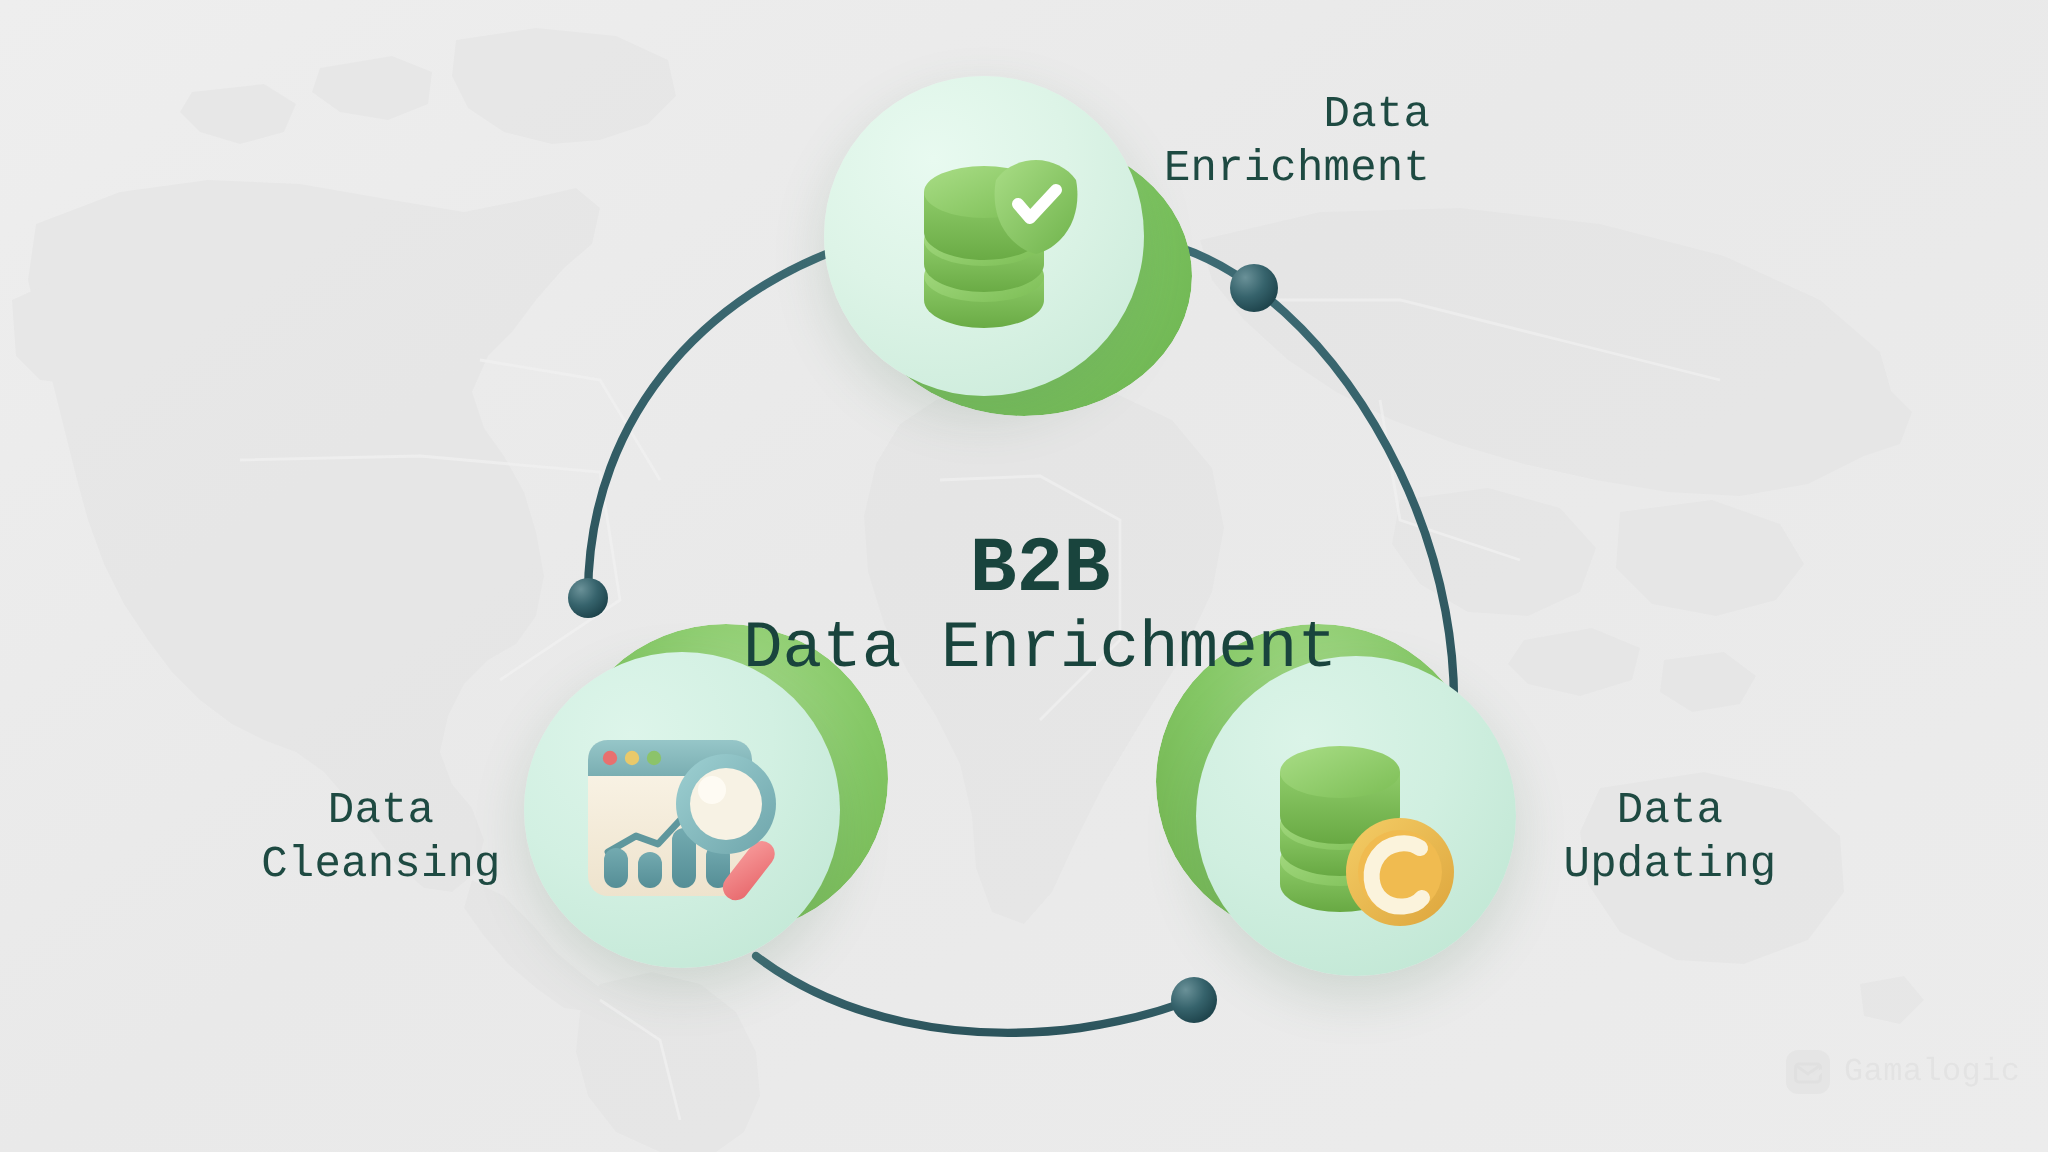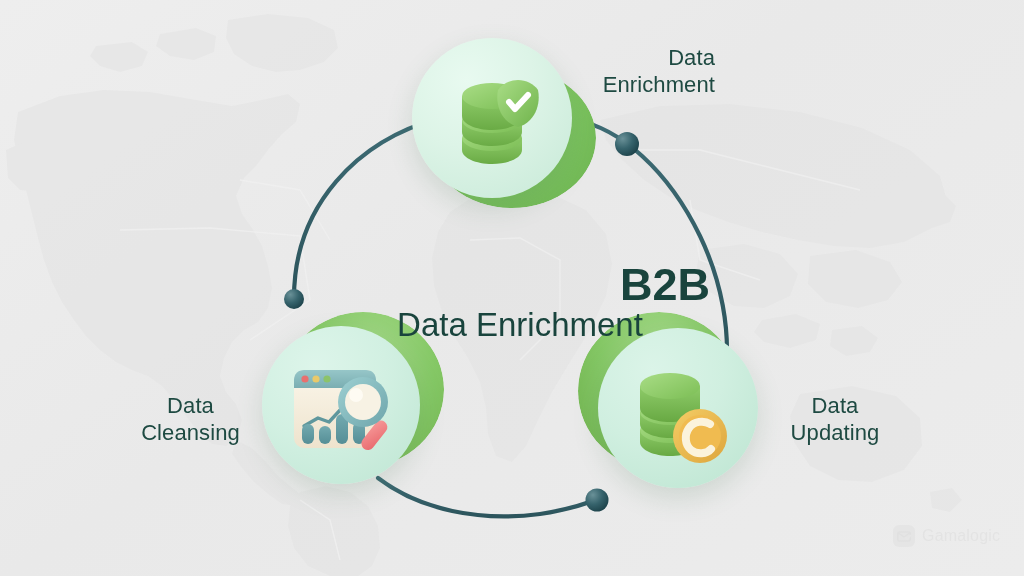--- a/index.html
+++ b/index.html
@@ -6,21 +6,21 @@
     margin: 0;
     padding: 0;
     background: #ececec;
   }
   #stage {
     position: relative;
     width: 1024px;
     height: 576px;
     overflow: hidden;
     background: linear-gradient(145deg, #eeeeee 0%, #e9e9e9 45%, #ececec 100%);
-    font-family: Liberation Sans, sans-serif;
+    font-family: Liberation Mono, monospace;
   }
 
   
   #world-map {
     position: absolute;
     inset: 0;
     width: 1024px;
     height: 576px;
     opacity: 0.55;
   }
@@ -69,25 +69,24 @@
   
   #center-title {
     position: absolute;
     left: 330px;
     top: 265px;
     width: 380px;
     text-align: center;
     color: #19443d;
   }
   #center-title .line1 {
-    font-size: 45px;
+    font-size: 39px;
     font-weight: 700;
     line-height: 40px;
     display: block;
-    text-align: right;
   }
   #center-title .line2 {
     font-size: 33px;
     font-weight: 400;
     line-height: 40px;
     display: block;
   }
 
   
   #watermark {

